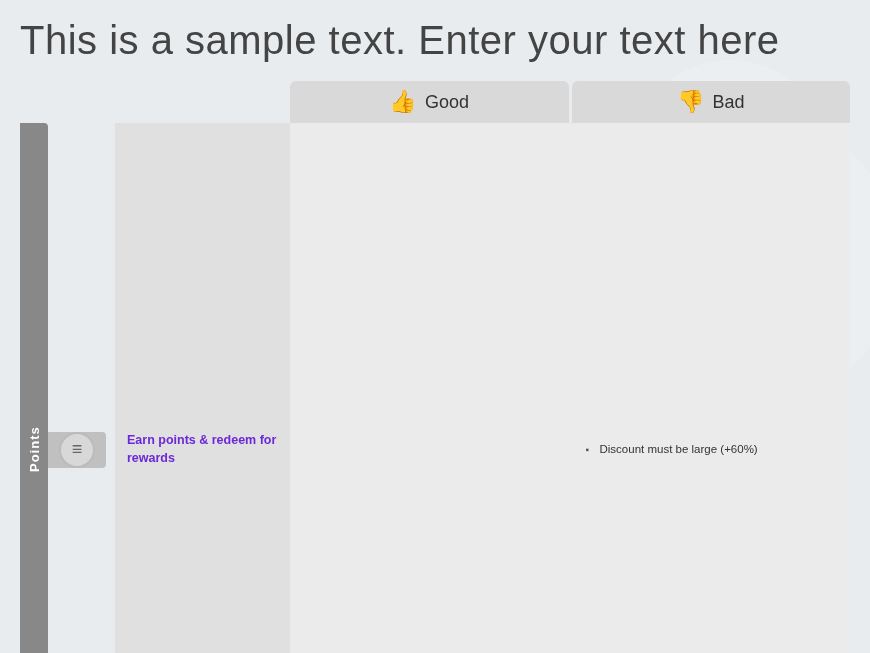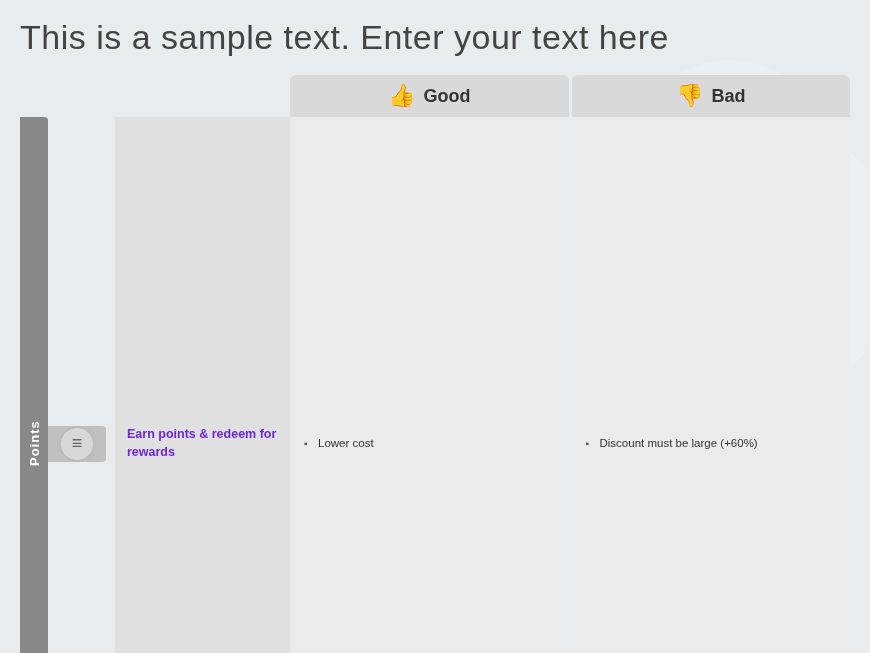--- a/index.html
+++ b/index.html
@@ -28,21 +28,21 @@
     .bg-circle-2 { width: 280px; height: 280px; top: 120px; right: -30px; }
     .bg-circle-3 { width: 160px; height: 160px; top: 300px; right: 80px; }
 
     .page-content {
       position: relative;
       z-index: 1;
       padding: 18px 20px 10px 20px;
     }
 
     .page-title {
-      font-size: 34px;
+      font-size: 40px;
       font-weight: 300;
       color: #444;
       margin-bottom: 18px;
       letter-spacing: 0.5px;
     }
 
     .table-wrapper {
       display: flex;
       flex-direction: column;
     }
@@ -77,21 +77,21 @@
     .header-bad {
       background: #d9d9d9;
     }
 
     .header-icon {
       font-size: 22px;
     }
 
     .header-label {
       font-size: 18px;
-      font-weight: bold;
+      font-weight: normal;
       color: #333;
     }
 
     .good-icon { color: #5a9a3a; }
     .bad-icon { color: #cc3322; }
 
     
     .data-rows {
       display: flex;
       flex-direction: column;
@@ -239,21 +239,20 @@
       <div class="row-label-tab">Points</div>
       <div class="row-icon-col">
         <div class="row-icon">≡</div>
       </div>
     </div>
     <div class="desc-cell">
       <span class="desc-text">Earn points &amp; redeem for rewards</span>
     </div>
     <div class="good-cell">
       <ul class="bullet-list">
-              <li>Lower cost</li>
             </ul>
     </div>
     <div class="bad-cell">
       <ul class="bullet-list">
               <li>Discount must be large (+60%)</li>
             </ul>
     </div>
   </div>
       </div>
   </div>

